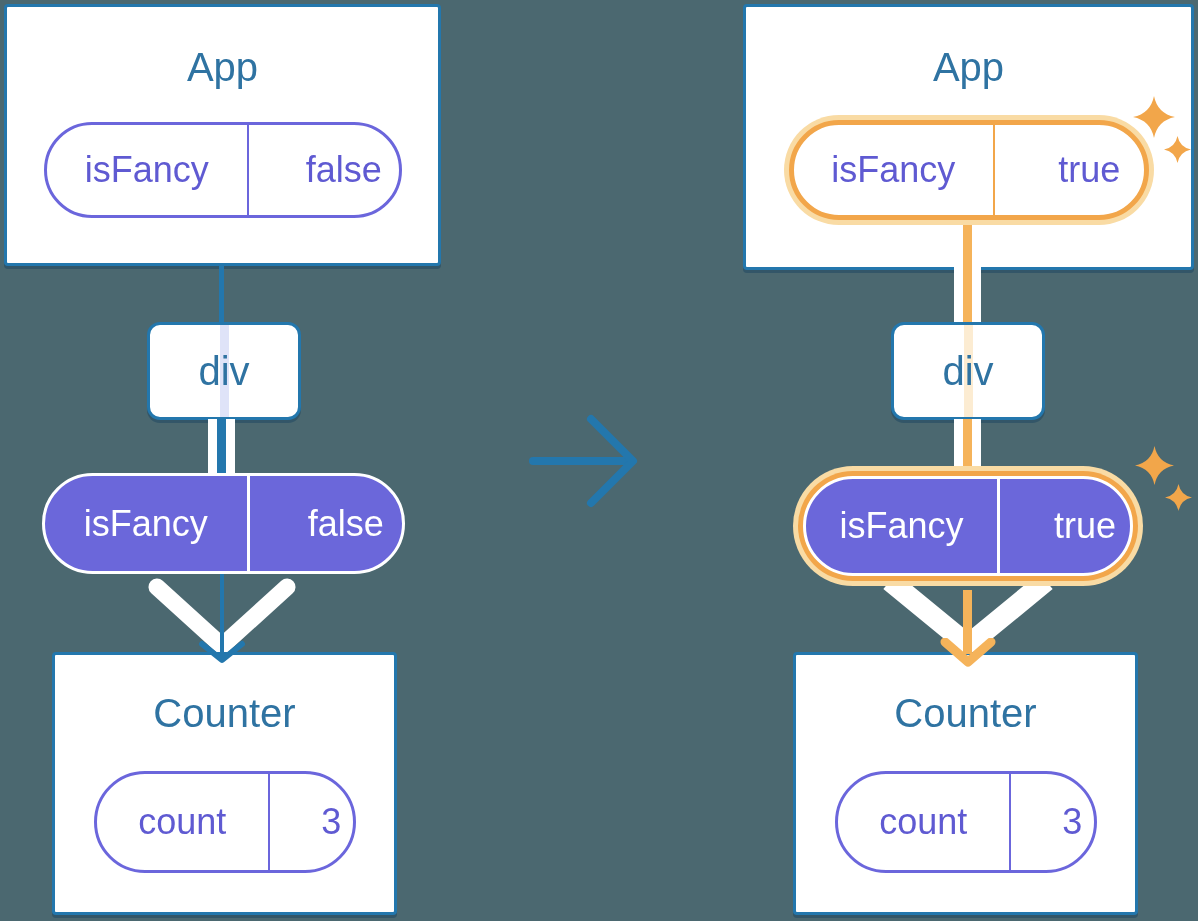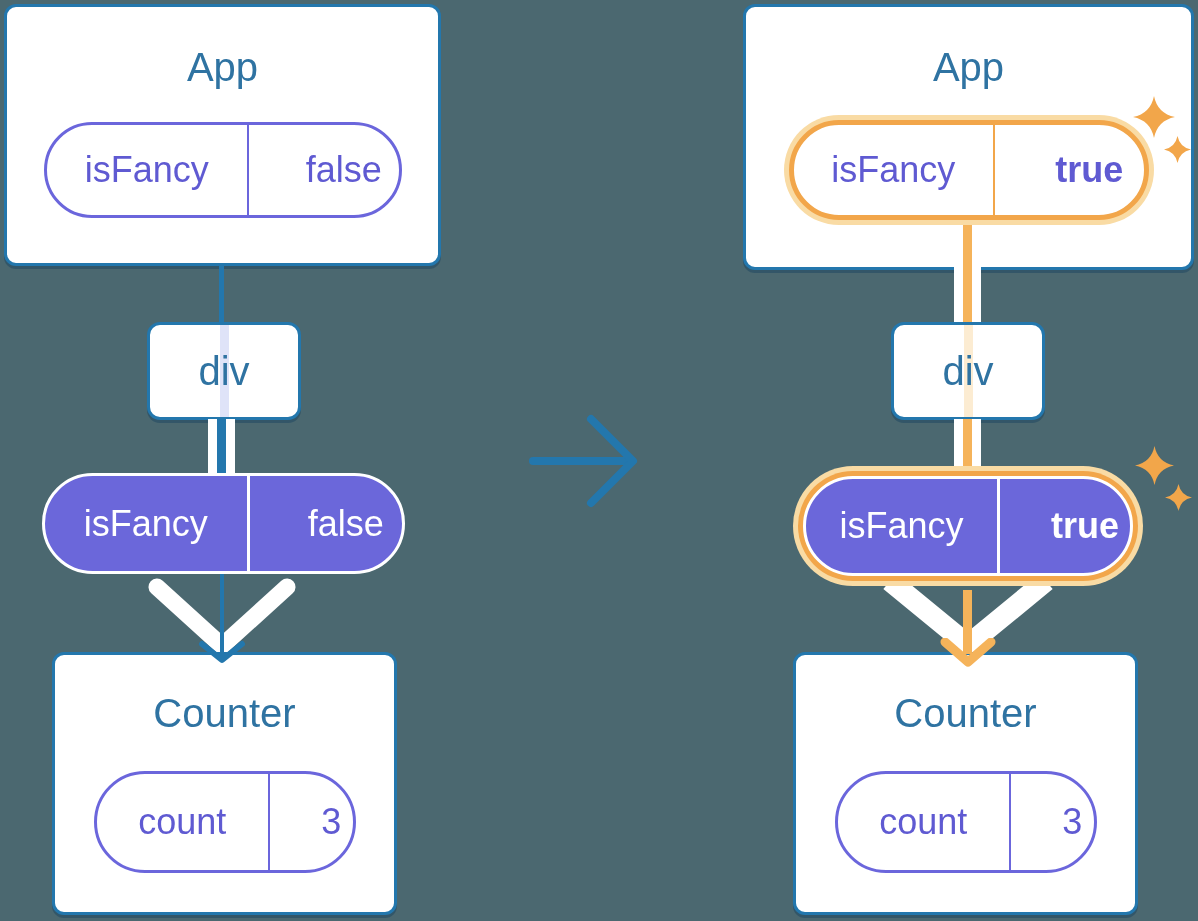--- a/index.html
+++ b/index.html
@@ -24,21 +24,21 @@
   #canvas{
     position:relative;
     width:1198px;height:921px;
     background:var(--c-background);
     overflow:hidden;
   }
   .card{
     position:absolute;
     background:#fff;
     border:3px solid var(--c-blue);
-    border-radius:12px;
+    border-radius:4px;
     box-shadow:0 3px 0 rgba(15,61,92,.4);
     box-sizing:border-box;
   }
   .node-title{
     position:absolute;
     left:0;width:100%;
     text-align:center;
     font-size:40px;
     font-weight:500;
     line-height:1;
@@ -80,21 +80,21 @@
   .pill.filled .cell.key{border-right:3px solid #fff;}
   .pill.hl-outline{
     border:5px solid var(--c-orange);
     box-shadow:0 0 0 5px var(--c-halo);
   }
   .pill.hl-outline .cell.key{border-right:2px solid var(--c-orange);}
   .pill.filled.hl{
     box-shadow:0 0 0 5px var(--c-orange),0 0 0 10px var(--c-halo);
   }
   .pill.filled.hl .cell.key{border-right-color:#fff;}
-  .cell.bold{font-weight:700;}
+  .cell.bold{font-weight:400;}
   .vline{position:absolute;}
   .stripe{position:absolute;}
   svg{position:absolute;display:block;}
 </style>
 </head>
 <body>
 
 <div id="canvas">
 
   <div class="card" style="left:4px;top:4px;width:437px;height:262px;">

